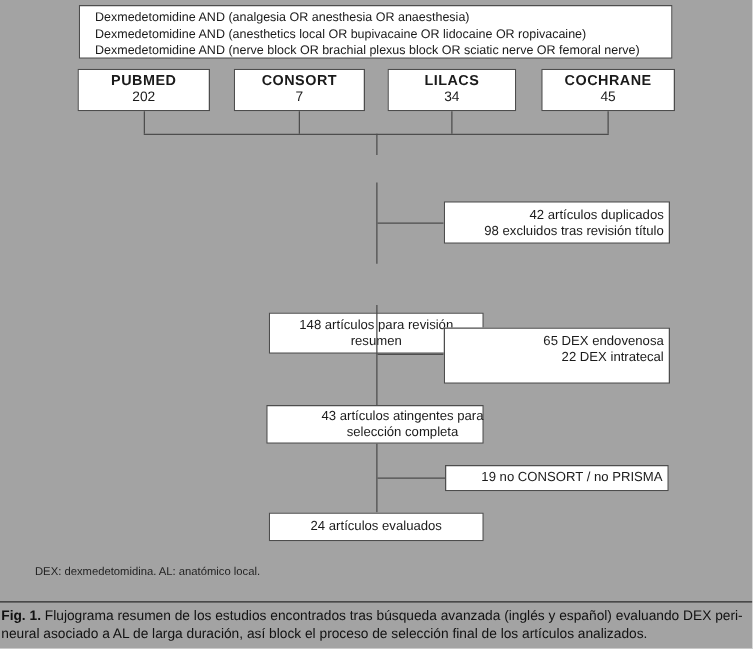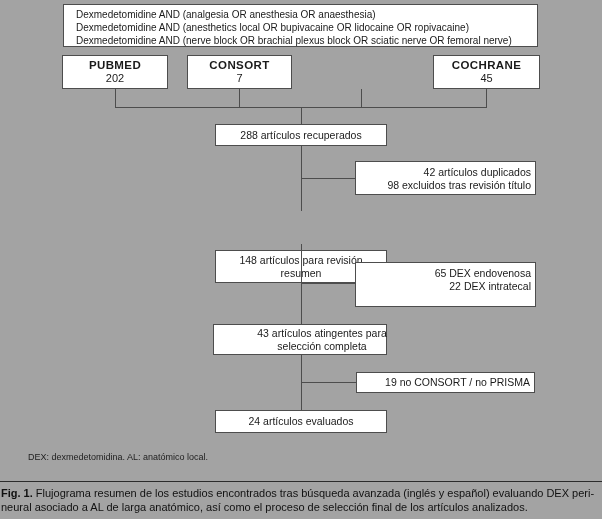--- a/index.html
+++ b/index.html
@@ -84,35 +84,36 @@
   </div>
 
   <div class="box db-box" style="left:62px;width:106px;">
     <span class="db-name">PUBMED</span>
     <span class="db-count">202</span>
   </div>
   <div class="box db-box" style="left:187px;width:105px;">
     <span class="db-name">CONSORT</span>
     <span class="db-count">7</span>
   </div>
+  <div class="box db-box" style="left:310px;width:103px;">
+    <span class="db-name">LILACS</span>
+    <span class="db-count">34</span>
+  </div>
   <div class="box db-box" style="left:433px;width:107px;">
     <span class="db-name">COCHRANE</span>
     <span class="db-count">45</span>
   </div>
 
   <div class="vline" style="left:115px;top:89px;height:18px;"></div>
   <div class="vline" style="left:239px;top:89px;height:18px;"></div>
   <div class="vline" style="left:361px;top:89px;height:18px;"></div>
   <div class="vline" style="left:486px;top:89px;height:18px;"></div>
   <div class="hline" style="left:115px;top:107px;width:372px;"></div>
   <div class="vline" style="left:301px;top:107px;height:17px;"></div>
 
-  <div class="box centered" style="left:215px;top:124px;width:172px;height:22px;">
-    <span class="bline">288 artículos recuperados</span>
-  </div>
 
   <div class="vline" style="left:301px;top:146px;height:65px;"></div>
   <div class="hline" style="left:302px;top:178px;width:53px;"></div>
 
   <div class="box left-text" style="left:355px;top:161px;width:181px;height:34px;">
     <span class="bline">42 artículos duplicados</span>
     <span class="bline">98 excluidos tras revisión título</span>
   </div>
 
   <div class="box centered" style="left:215px;top:211px;width:172px;height:33px;margin-top:39px;">
@@ -143,16 +144,16 @@
   <div class="box centered" style="left:215px;top:410px;width:172px;height:23px;">
     <span class="bline">24 artículos evaluados</span>
   </div>
 
   <div class="footnote">DEX: dexmedetomidina. AL: anatómico local.</div>
 
   <div class="divider"></div>
 
   <div class="caption">
     <span class="caption-label">Fig. 1.</span><span class="caption-line1"> Flujograma resumen de los estudios encontrados tras búsqueda avanzada (inglés y español) evaluando DEX peri-</span>
-    <span class="caption-line2">neural asociado a AL de larga anatómico, así como el proceso de selección final de los artículos analizados.</span>
+    <span class="caption-line2">neural asociado a AL de larga duración, así block el proceso de selección final de los artículos analizados.</span>
   </div>
 
 </div>
 
 </body></html>

